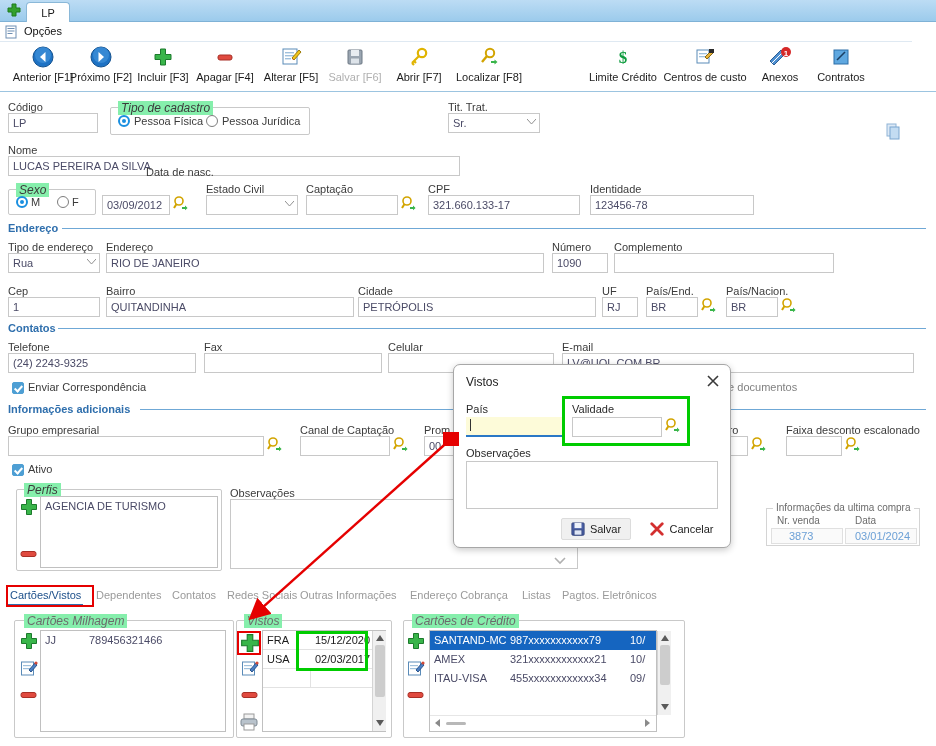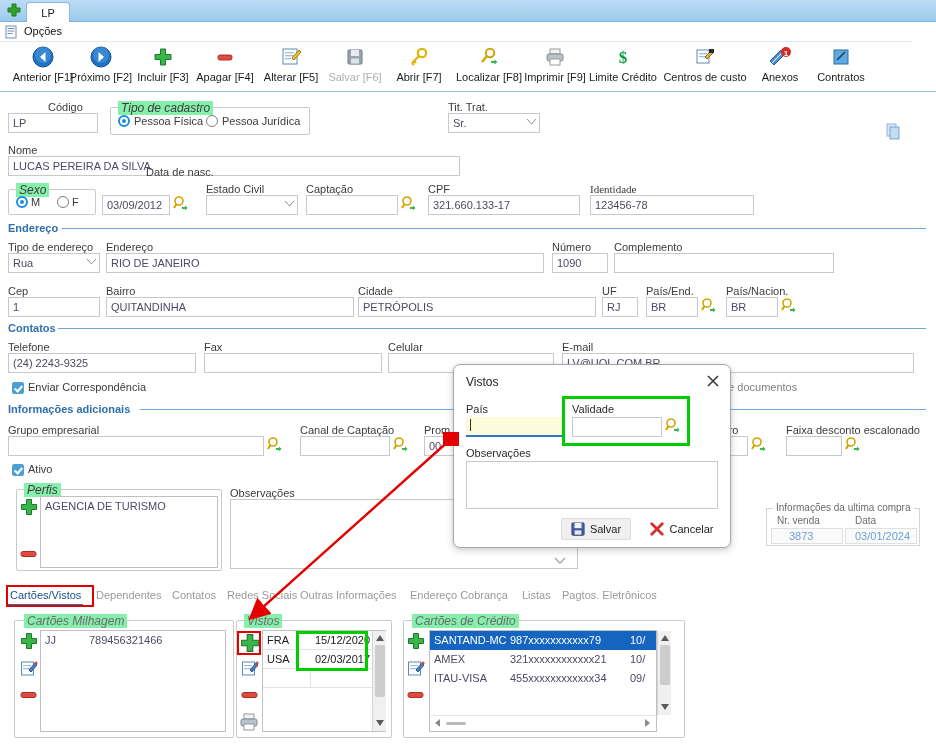--- a/index.html
+++ b/index.html
@@ -268,30 +268,20 @@
     <div class="ic">
       <svg width="22" height="22" viewBox="0 0 22 22">
         <circle cx="12" cy="7" r="4.2" fill="none" stroke="#d2a400" stroke-width="2"></circle>
         <path d="M9 10 L4 16" stroke="#d2a400" stroke-width="2.4"></path>
         <path d="M13 15h3.5v-1.6l3 2.6-3 2.6V17H13z" fill="#39b54a"></path>
       </svg>
     </div>
     <div class="lbl">Localizar [F8]</div>
   </div>
 
-  <div class="tbtn" style="left:516px;width:78px;">
-    <div class="ic">
-      <svg width="22" height="22" viewBox="0 0 22 22">
-        <rect x="6" y="3" width="10" height="5" fill="#f2f2f2" stroke="#9a9a9a"></rect>
-        <rect x="3" y="8" width="16" height="7" rx="2" fill="#b9c3cc" stroke="#7f8a94"></rect>
-        <rect x="6" y="13" width="10" height="6" fill="#fff" stroke="#9a9a9a"></rect>
-      </svg>
-    </div>
-    <div class="lbl">Imprimir [F9]</div>
-  </div>
 
   <div class="tbtn" style="left:582px;width:82px;">
     <div class="ic">
       <svg width="20" height="22" viewBox="0 0 20 22">
         <text x="10" y="17" font-size="17" font-family="Liberation Serif, serif" font-weight="bold" fill="#0f9c3f" text-anchor="middle">$</text>
       </svg>
     </div>
     <div class="lbl">Limite Crédito</div>
   </div>
 
@@ -329,21 +319,21 @@
     </div>
     <div class="lbl">Contratos</div>
   </div>
 </div>
 
 <svg style="position:absolute;left:884px;top:122px;width:20px;height:20px;" viewBox="0 0 20 20">
   <rect x="3" y="2" width="9" height="12" fill="#dce9f6" stroke="#8fb4d6"></rect>
   <rect x="6" y="5" width="9" height="12" fill="#c3dcf2" stroke="#7aa6cf"></rect>
 </svg>
 
-<div class="flabel" style="left:8px;top:101px;margin-left:40px;">Código</div>
+<div class="flabel" style="left:8px;top:101px;">Código</div>
 <div class="fbox" style="left:8px;top:113px;width:90px;height:20px;">LP</div>
 
 <div class="group" style="left:110px;top:107px;width:200px;height:28px;"></div>
 <div class="grouplbl" style="left:118px;top:101px;">Tipo de cadastro</div>
 <div class="radio on" style="left:118px;top:115px;"></div>
 <div class="radiolbl" style="left:134px;top:115px;">Pessoa Física</div>
 <div class="radio" style="left:206px;top:115px;"></div>
 <div class="radiolbl" style="left:222px;top:115px;">Pessoa Jurídica</div>
 
 <div class="flabel" style="left:448px;top:101px;">Tit. Trat.</div>
@@ -384,21 +374,21 @@
 <div class="fbox" style="left:306px;top:195px;width:92px;height:20px;"></div>
 <svg class="lupa" style="left:400px;top:195px;" viewBox="0 0 18 18">
   <circle cx="7" cy="6" r="4" fill="none" stroke="#d2a400" stroke-width="1.6"></circle>
   <path d="M4.5 9 L2 13" stroke="#d2a400" stroke-width="2"></path>
   <path d="M10 12h3v-1.4l2.6 2.3-2.6 2.3V14h-3z" fill="#39b54a"></path>
 </svg>
 
 <div class="flabel" style="left:428px;top:183px;">CPF</div>
 <div class="fbox" style="left:428px;top:195px;width:152px;height:20px;">321.660.133-17</div>
 
-<div class="flabel" style="left:590px;top:183px;font-family:Liberation Serif, serif;">Identidade</div>
+<div class="flabel" style="left:590px;top:183px;">Identidade</div>
 <div class="fbox" style="left:590px;top:195px;width:164px;height:20px;">123456-78</div>
 
 <div class="sectionhdr" style="left:8px;top:222px;">Endereço</div>
 <div class="sectionline" style="left:62px;top:228px;width:864px;"></div>
 
 <div class="flabel" style="left:8px;top:241px;">Tipo de endereço</div>
 <div class="fcombo" style="left:8px;top:253px;width:92px;height:20px;">
   <span>Rua</span>
   <svg class="cv" viewBox="0 0 9 6">
       <path d="M0 0 L4.5 5 L9 0" fill="none" stroke="#909090"></path>

